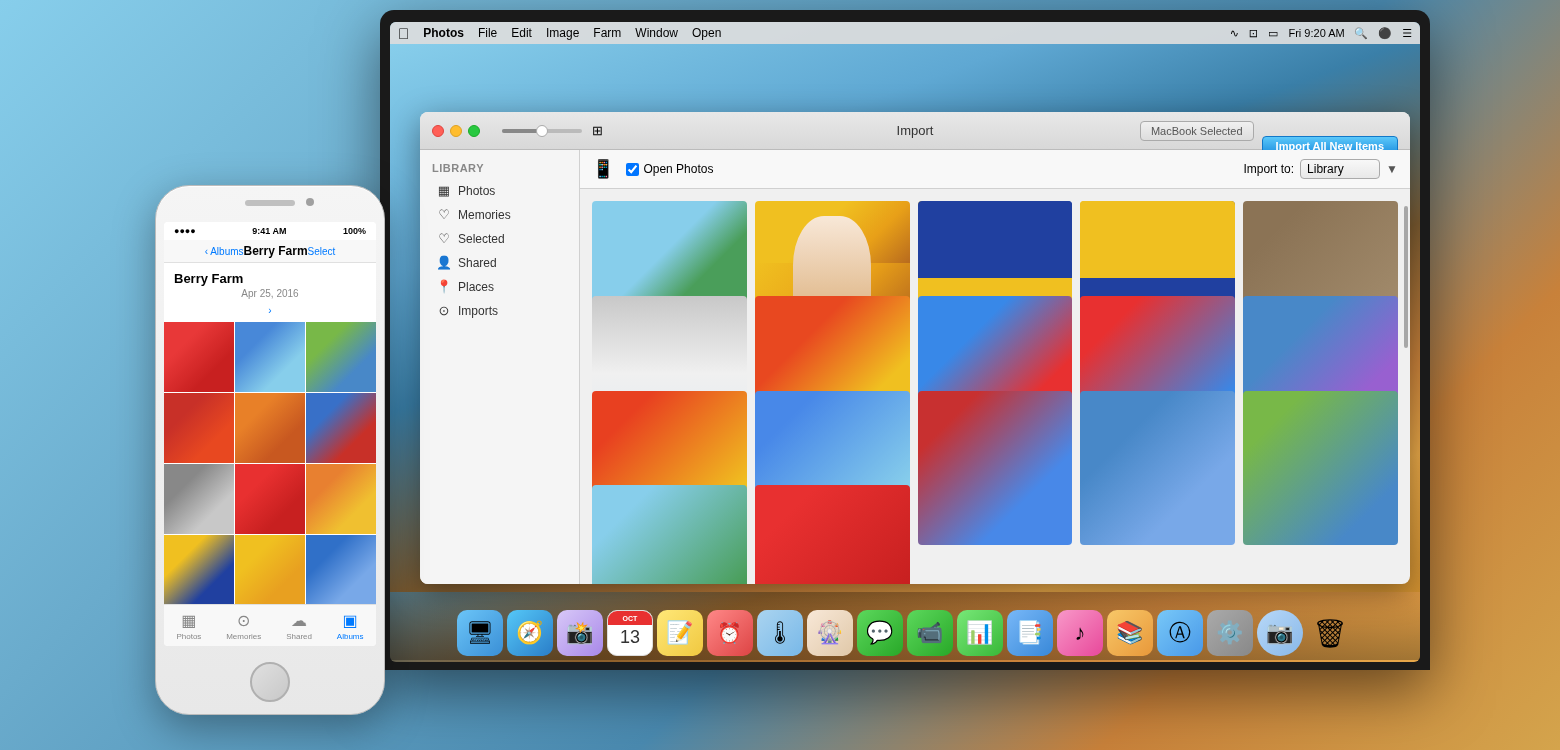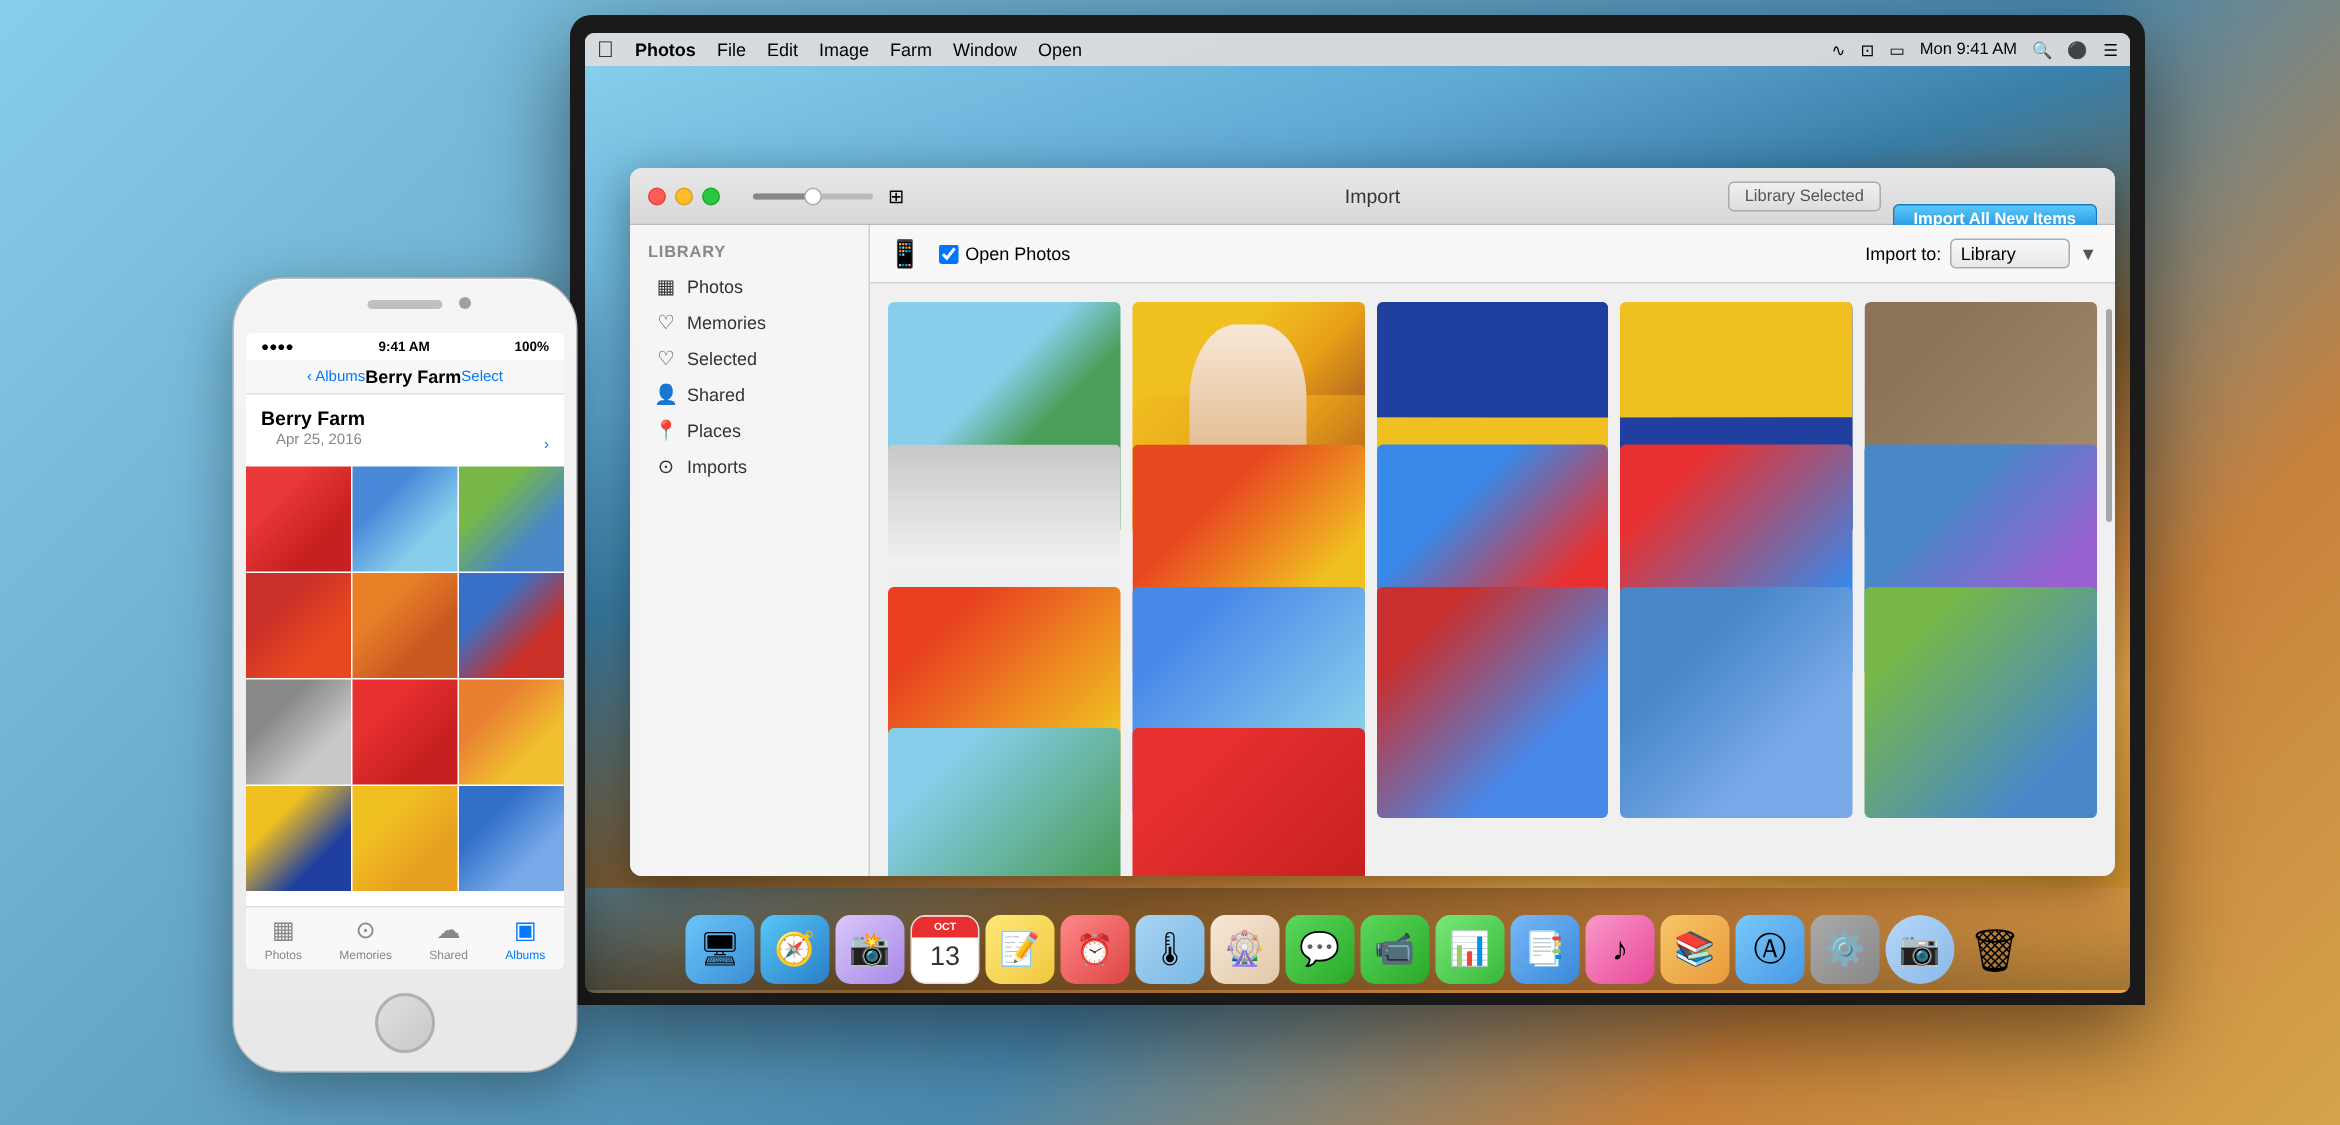--- a/index.html
+++ b/index.html
@@ -526,21 +526,21 @@
         <span>File</span>
         <span>Edit</span>
         <span>Image</span>
         <span>Farm</span>
         <span>Window</span>
         <span>Open</span>
         <div class="macos-menubar-right">
           <span>∿</span>
           <span>⊡</span>
           <span>▭</span>
-          <span>Mon 9:41 AM</span>
+          <span>Fri 9:20 AM</span>
           <span>🔍</span>
           <span>⚫</span>
           <span>☰</span>
         </div>
       </div>
 
       <div class="photos-window">
 
         <div class="window-titlebar">
           <div class="traffic-light tl-red"></div>
@@ -548,21 +548,21 @@
           <div class="traffic-light tl-green"></div>
           <div class="slider-area">
             <div class="slider-track">
               <div class="slider-fill"></div>
               <div class="slider-thumb"></div>
             </div>
           </div>
           <span style="font-size:13px; margin-left:4px;">⊞</span>
           <div class="window-title">Import</div>
           <div class="window-controls-right">
-            <button class="import-selected-btn">Library Selected</button>
+            <button class="import-selected-btn">MacBook Selected</button>
             <button class="import-all-btn">Import All New Items</button>
           </div>
         </div>
 
         <div class="window-body">
 
           <div class="sidebar">
             <div class="sidebar-section-label">Library</div>
             <div class="sidebar-item">
               <span class="sidebar-icon">▦</span>
@@ -728,21 +728,21 @@
         <span>100%</span>
       </div>
 
       <div class="iphone-navbar">
         <span class="iphone-back-btn">‹ Albums</span>
         <span class="iphone-nav-title">Berry Farm</span>
         <span class="iphone-nav-action">Select</span>
       </div>
 
       <div class="iphone-album-title">Berry Farm</div>
-      <div style="display:flex;align-items:center;justify-content:space-between;padding:0 10px 6px;">
+      <div style="display:flex;align-items:center;justify-content:space-between;padding:0 10px 6px;flex-direction:column;">
         <span class="iphone-album-subtitle">Apr 25, 2016</span>
         <span style="font-size:10px;color:#007aff;">›</span>
       </div>
 
       <div class="iphone-photos-grid">
         <div class="iphone-photo ip1"></div>
         <div class="iphone-photo ip2"></div>
         <div class="iphone-photo ip3"></div>
         <div class="iphone-photo ip4"></div>
         <div class="iphone-photo ip5"></div>

